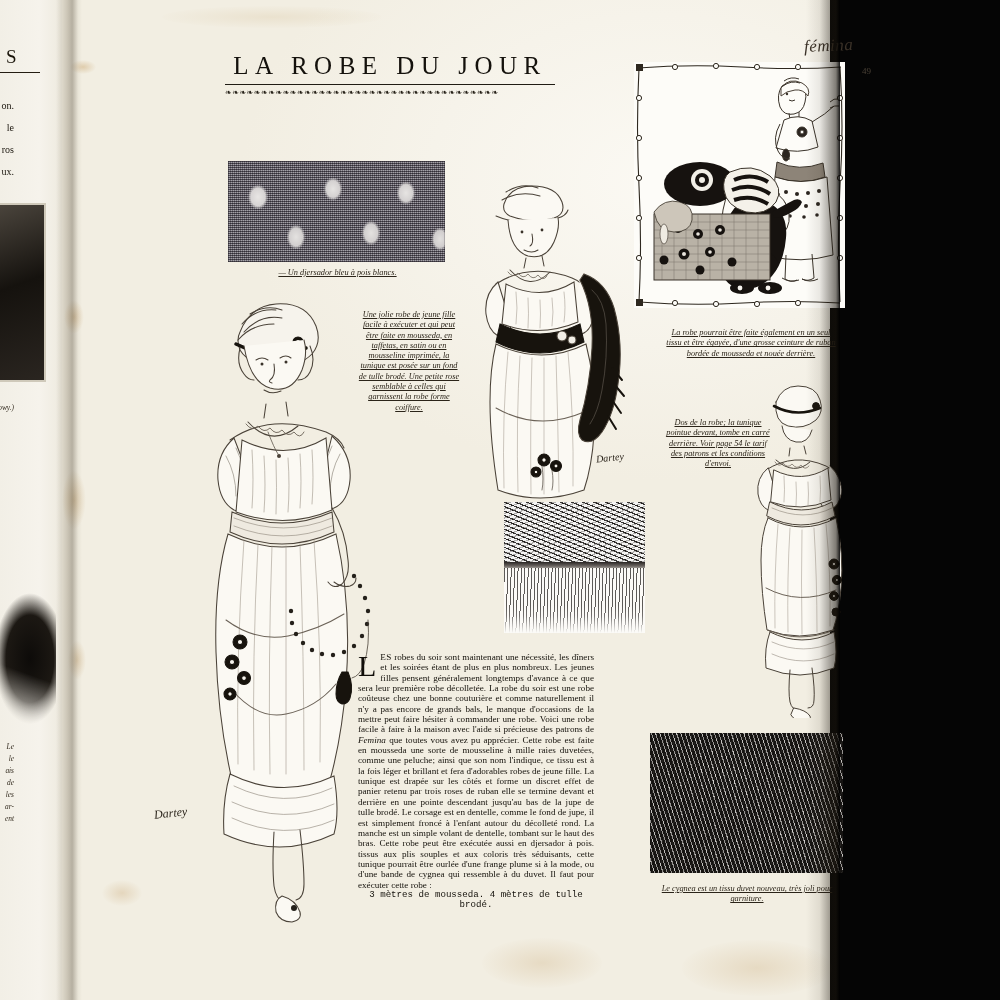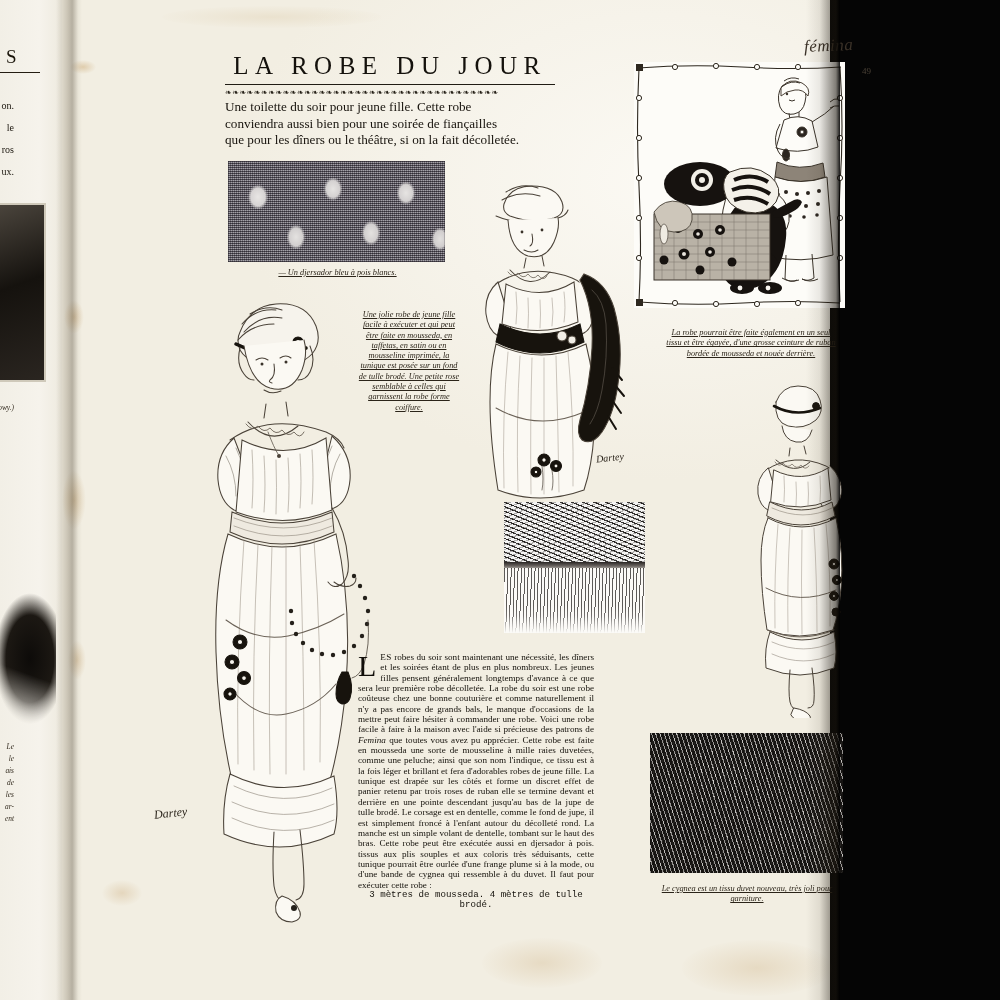--- a/index.html
+++ b/index.html
@@ -213,25 +213,20 @@
     <div class="stain" style="left:620px;top:940px;width:150px;height:56px;background:radial-gradient(ellipse,#c09a5f3d,#c09a5f00 74%);"></div>
     <div class="stain" style="left:100px;top:6px;width:220px;height:22px;background:radial-gradient(ellipse,#cbb08033,#cbb08000 76%);"></div>
 
     <div id="masthead">fémina</div>
     <div id="folio">49</div>
 
     <div id="headline">LA ROBE DU JOUR</div>
     <div id="headline-rule"></div>
     <div id="headline-orn">❧❧❧❧❧❧❧❧❧❧❧❧❧❧❧❧❧❧❧❧❧❧❧❧❧❧❧❧❧❧❧❧❧❧❧❧❧❧</div>
 
-    <div id="standfirst">
-      <div>Une toilette du soir pour jeune fille. Cette robe</div>
-      <div>conviendra aussi bien pour une soirée de fiançailles</div>
-      <div>que pour les dîners ou le théâtre, si on la fait décolletée.</div>
-    </div>
 
     <div class="imgbox" id="sw-dots"></div>
     <div class="cap" style="left:168px;top:268px;width:215px;">— Un djersador bleu à pois blancs.</div>
 
     <div class="imgbox" id="scene">
       <svg width="211" height="246" viewBox="0 0 211 246">
         <rect x="0" y="0" width="211" height="246" fill="#fdfcf8"></rect>
 
         <g fill="none" stroke="#3a332a" stroke-width="1">
 
@@ -362,20 +357,21 @@
           <circle cx="206" cy="196" r="2.6"></circle>
       </g>
       <rect x="2" y="2" width="7" height="7" fill="#2e281f"></rect>
       <rect x="2" y="237" width="7" height="7" fill="#2e281f"></rect>
     </svg>
 
     <div class="cap left" style="left:604px;top:328px;width:170px;text-align:center;">La robe pourrait être faite également en un seul tissu et être égayée, d'une grosse ceinture de ruban bordée de mousseda et nouée derrière.</div>
 
     <div class="cap" style="left:296px;top:310px;width:102px;">Une jolie robe de jeune fille facile à exécuter et qui peut être faite en mousseda, en taffetas, en satin ou en mousseline imprimée, la tunique est posée sur un fond de tulle brodé. Une petite rose semblable à celles qui garnissent la robe forme coiffure.</div>
 
+    <div class="cap" style="left:604px;top:418px;width:104px;">Dos de la robe; la tunique pointue devant, tombe en carré derrière. Voir page 54 le tarif des patrons et les conditions d'envoi.</div>
 
     <div class="imgbox" id="sw-fringe">
       <div class="mesh"></div>
       <div class="band"></div>
       <div class="strands"></div>
     </div>
 
     <div class="imgbox" id="sw-fur"></div>
     <div class="cap" style="left:596px;top:884px;width:178px;">Le cygnea est un tissu duvet nouveau, très joli pour garniture.</div>
 

